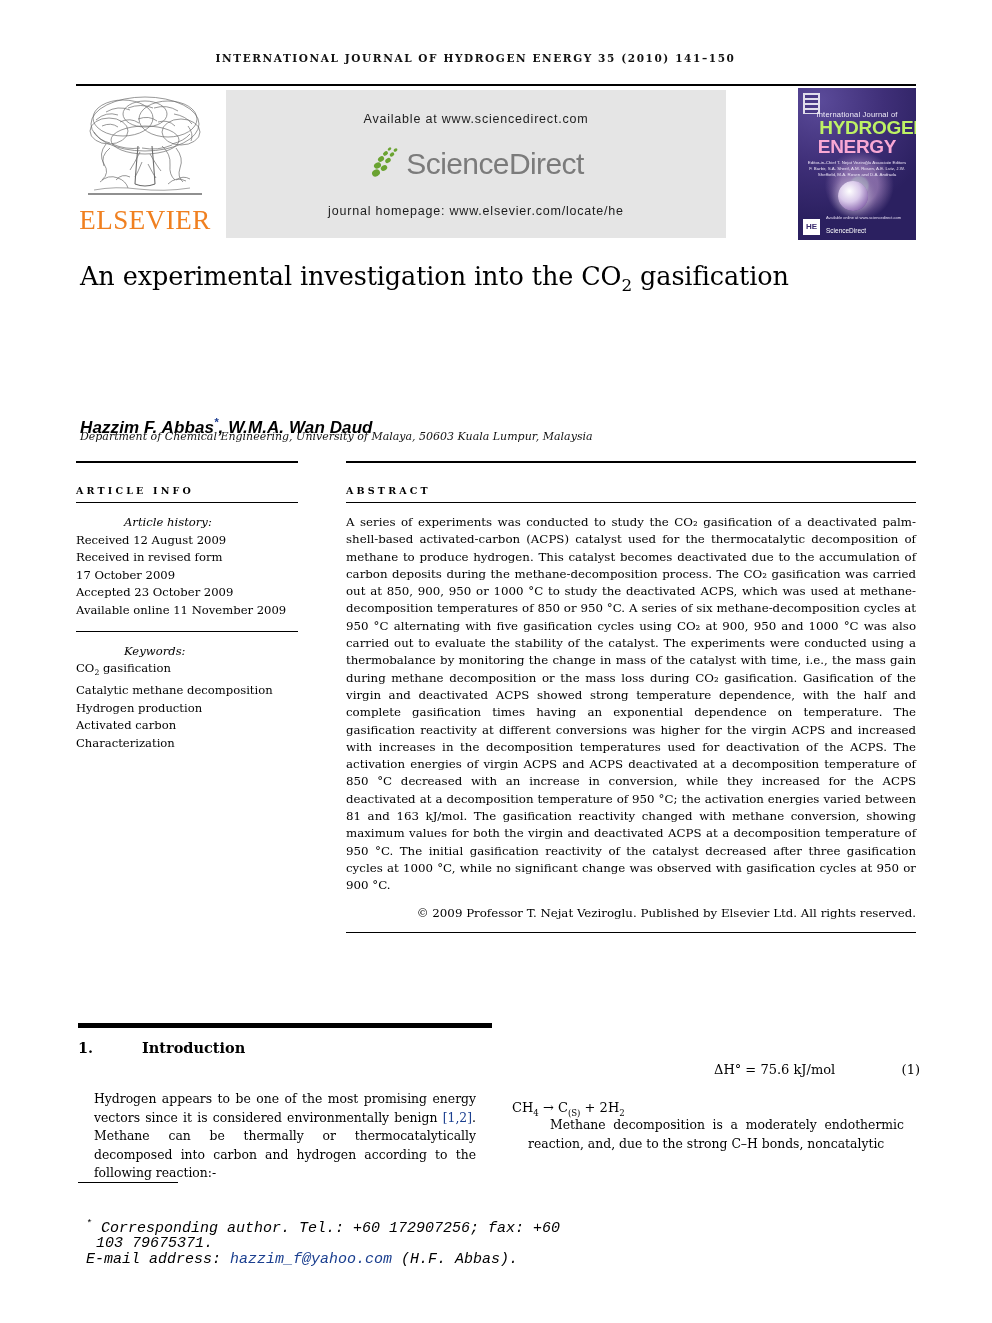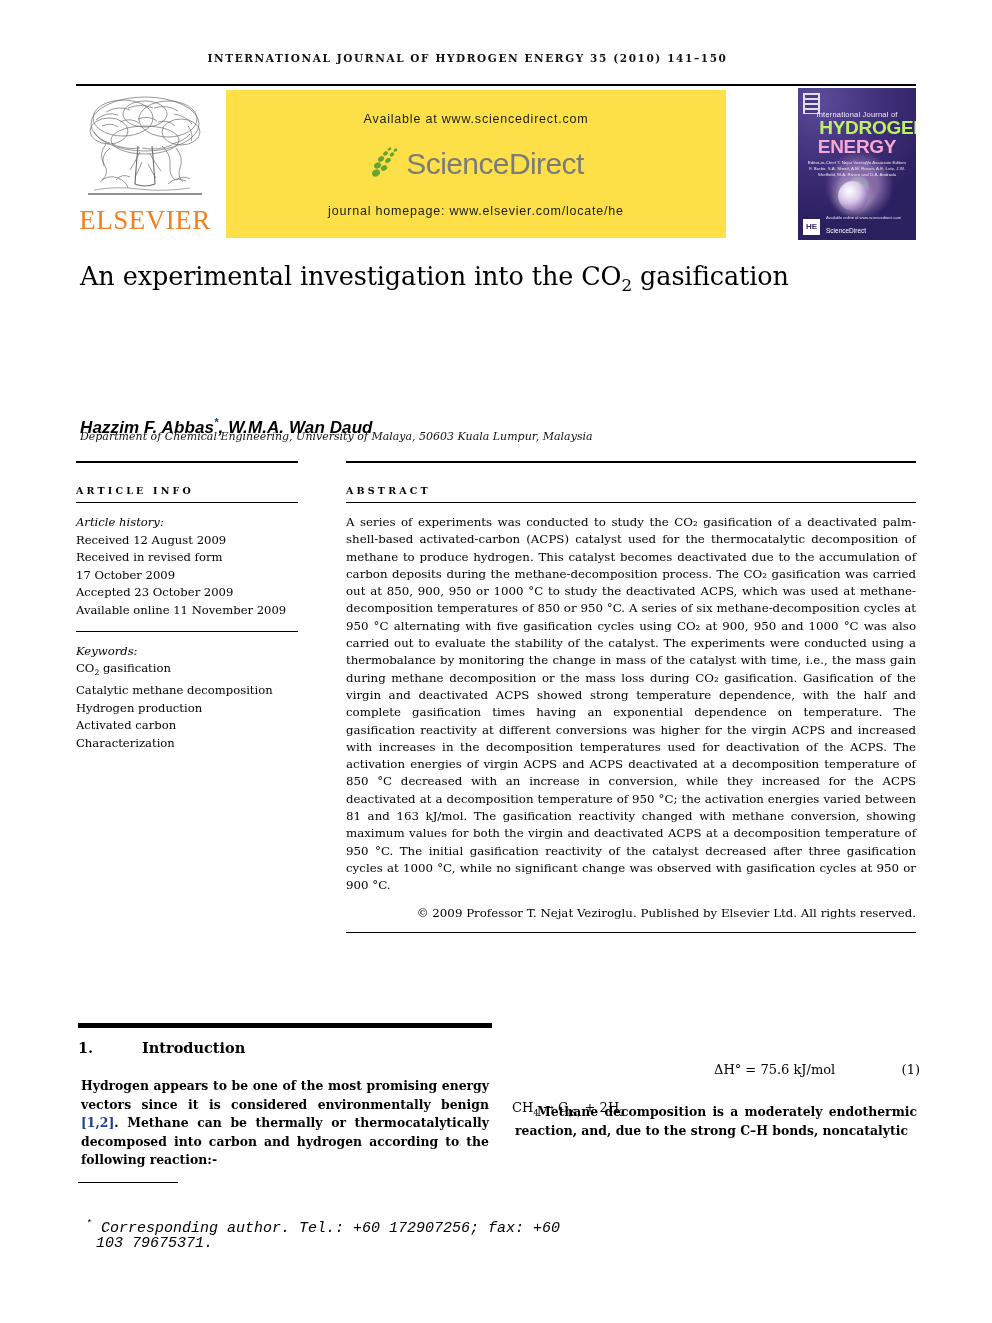--- a/index.html
+++ b/index.html
@@ -20,21 +20,21 @@
     position: relative;
     width: 992px;
     height: 1323px;
     box-sizing: border-box;
   }
 
   
   .running-head {
     position: absolute;
     top: 52px;
-    left: 0;
+    left: 8px;
     width: 935px;
     text-align: center;
     font-family: "DejaVu Serif", serif;
     font-size: 10.5px;
     font-weight: bold;
     letter-spacing: 1.6px;
     text-transform: uppercase;
     color: #111;
   }
 
@@ -77,21 +77,21 @@
     margin-top: -2px;
   }
 
   
   .sd-banner {
     position: absolute;
     left: 150px;
     top: 4px;
     width: 500px;
     height: 148px;
-    background: #fde047;
+    background: #e5e5e5;
     text-align: center;
   }
   .sd-avail {
     font-family: "Liberation Sans", sans-serif;
     font-size: 12.5px;
     letter-spacing: 0.8px;
     color: #1c1c1c;
     padding-top: 22px;
   }
   .sd-logo-row {
@@ -313,21 +313,21 @@
     padding-bottom: 6px;
   }
   .rule-thin { border-top: 1.2px solid #000; }
 
   .info-body {
     font-family: "DejaVu Serif", serif;
     font-size: 11.6px;
     line-height: 17.6px;
     padding-top: 11px;
   }
-  .info-body .ital { font-style: italic; }
+  .info-body .ital { font-style: italic; margin-left: 48px; }
   .kw-block { padding-top: 11px; }
 
   .abs-body {
     font-family: "DejaVu Serif", serif;
     font-size: 11.8px;
     line-height: 17.3px;
     text-align: justify;
     padding-top: 11px;
   }
   .abs-copy {
@@ -367,23 +367,22 @@
     margin: 0;
     padding-top: 7px;
     display: flex;
   }
   .h1-num { width: 64px; }
   .para {
     font-family: "DejaVu Serif", serif;
     font-size: 12.4px;
     line-height: 18.6px;
     text-align: justify;
-    margin: 3px;
+    margin: 16px;
     padding-top: 18px;
-    font-weight: bold;
   }
   .para.indent { text-indent: 22px; padding-top: 14px; }
   .ref { color: #1b3f8f; }
 
   .eqn {
     position: relative;
     font-family: "DejaVu Serif", serif;
     font-size: 13px;
     line-height: 20px;
     padding-top: 28px;
@@ -576,15 +575,16 @@
       <span class="eqn-lhs">CH<sub>4</sub> → C<sub>(S)</sub> + 2H<sub>2</sub></span>
       <span class="eqn-dh">ΔH° = 75.6 kJ/mol</span>
       <span class="eqn-no">(1)</span>
     </div>
     <p class="para indent">Methane decomposition is a moderately endothermic reaction, and, due to the strong C–H bonds, noncatalytic</p>
   </div>
 
   <div class="foot-rule"></div>
   <div class="footnote">
     <span class="fl"><sup>*</sup> <span>Corresponding author. Tel.: +60 172907256; fax: +60 103 79675371.</span></span>
+    <span class="fl"><span>E-mail address: </span><span class="mail">hazzim_f@yahoo.com</span><span> (H.F. Abbas).</span></span>
   </div>
 
 </div>
 
 </body></html>

